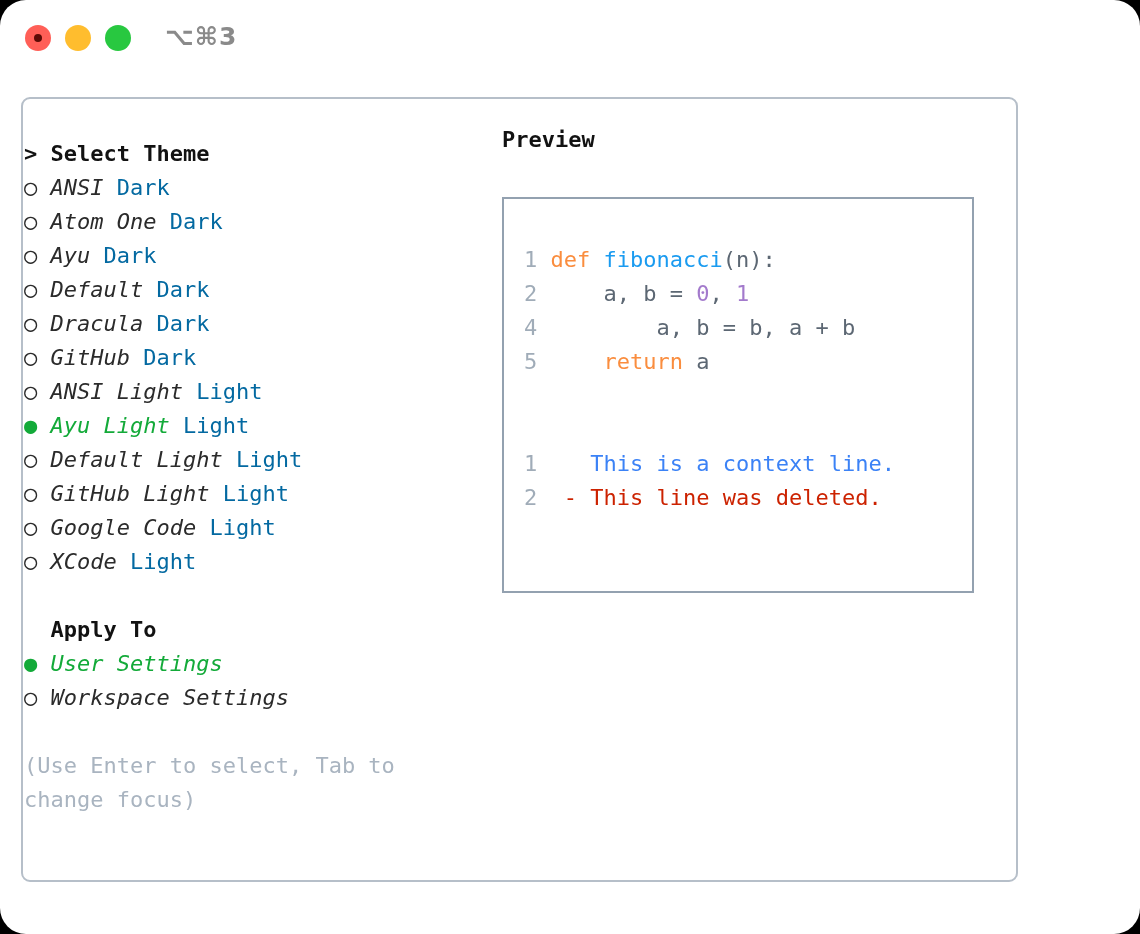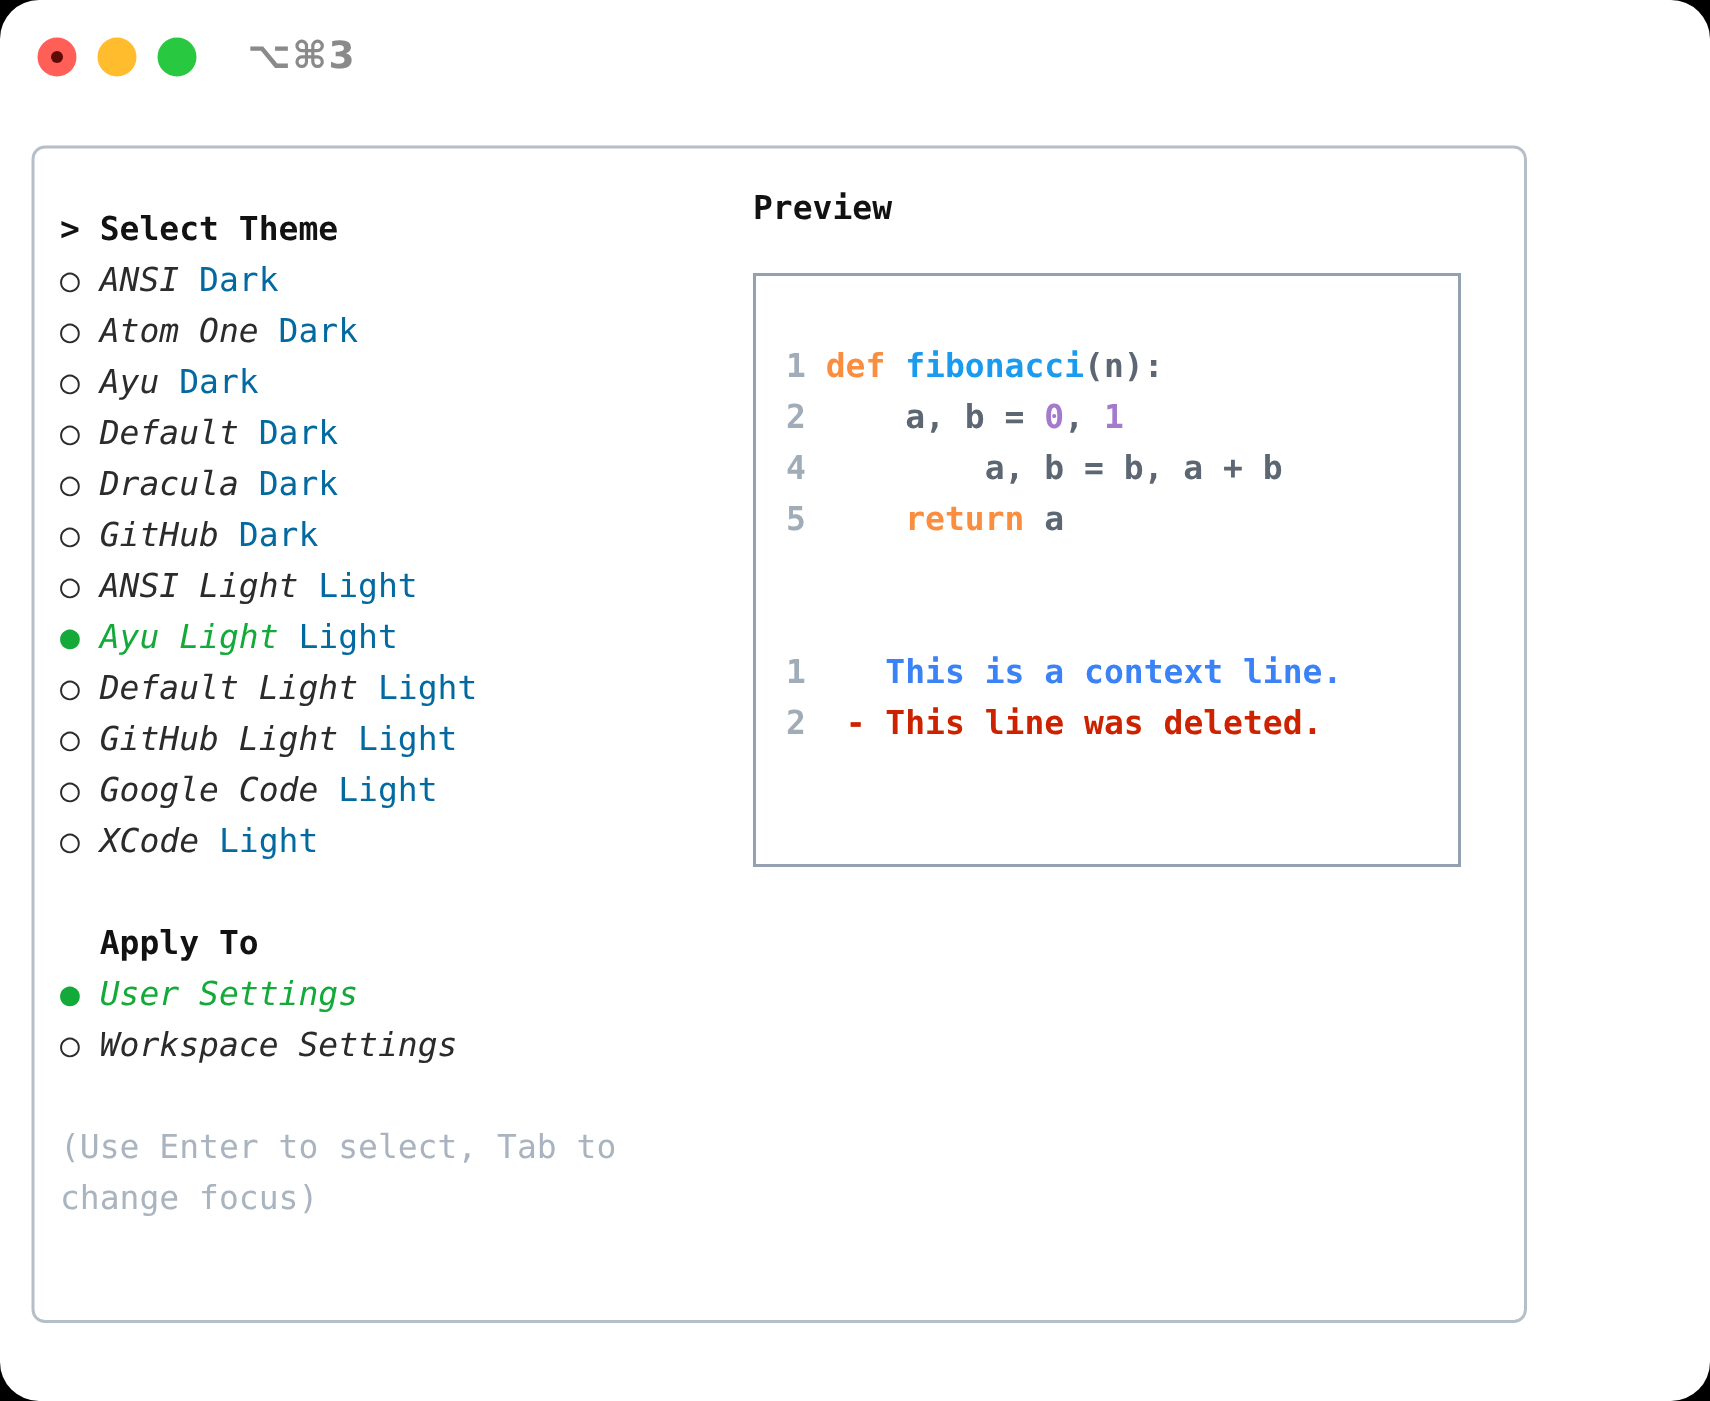--- a/index.html
+++ b/index.html
@@ -69,21 +69,21 @@
     left: 21px; top: 97px;
     width: 993px;
     height: 781px;
     border: 2px solid #b6bfc9;
     border-radius: 9px;
     background: #ffffff;
   }
 
   .col-left {
     position: absolute;
-    left: 17px; top: 38px;
+    left: 1px; top: 38px;
     width: 440px;
   }
   .col-right {
     position: absolute;
     left: 479px; top: 24px;
     width: 500px;
   }
 
   .section-title {
     font-size: 22px;
@@ -117,28 +117,27 @@
 
   
   .preview-title {
     font-size: 22px;
     line-height: 34px;
     font-weight: 700;
     color: #121212;
     white-space: pre;
   }
   .preview-box {
-    margin-top: 25px;
+    margin-top: 40px;
     width: 472px;
     height: 396px;
     border: 2px solid #93a1b0;
     background: #ffffff;
     box-sizing: border-box;
     padding: 44px 0 0 20px;
-    font-weight: bold;
   }
   .code-line {
     font-size: 22px;
     line-height: 34px;
     white-space: pre;
     color: #5c6773;
   }
   .ln {
     color: #a0acb8;
   }

